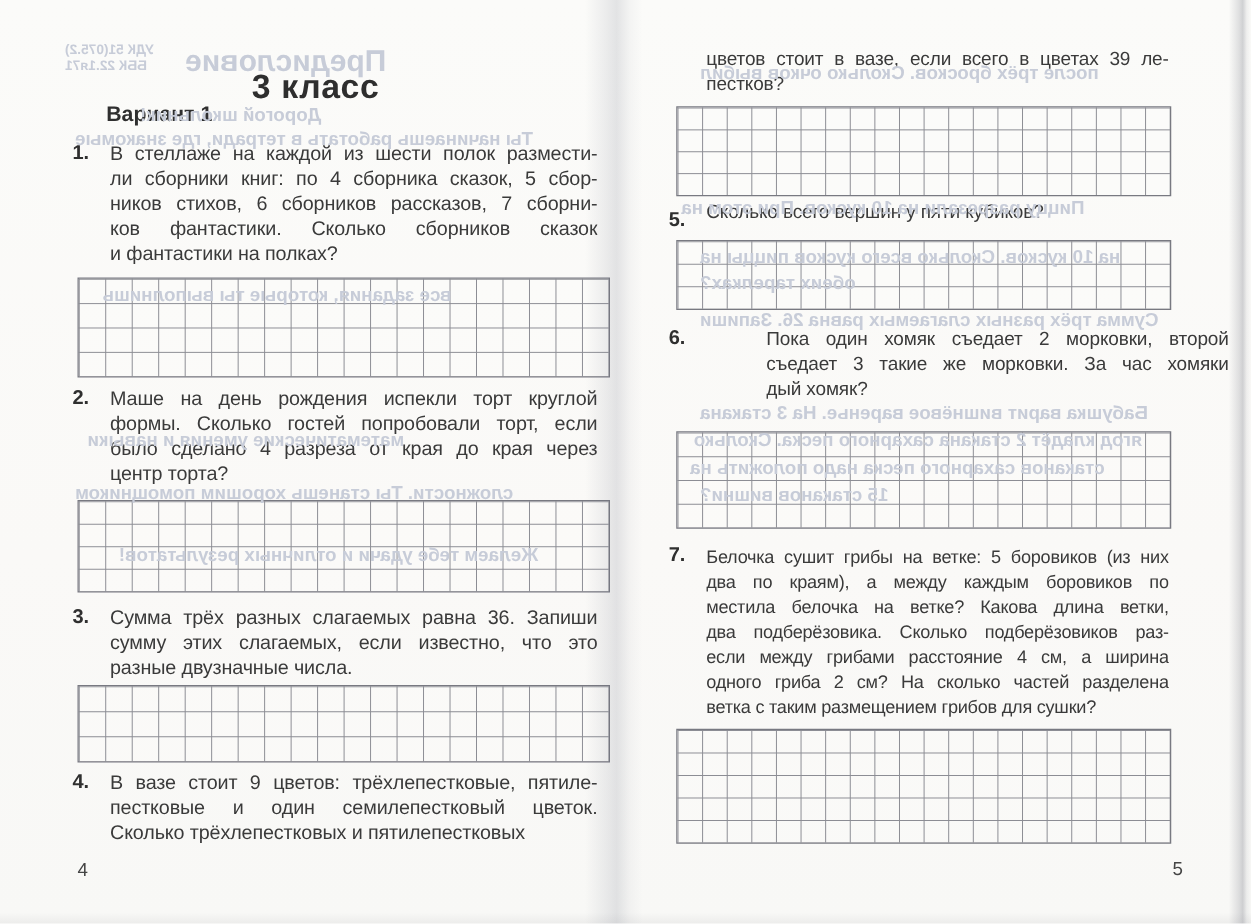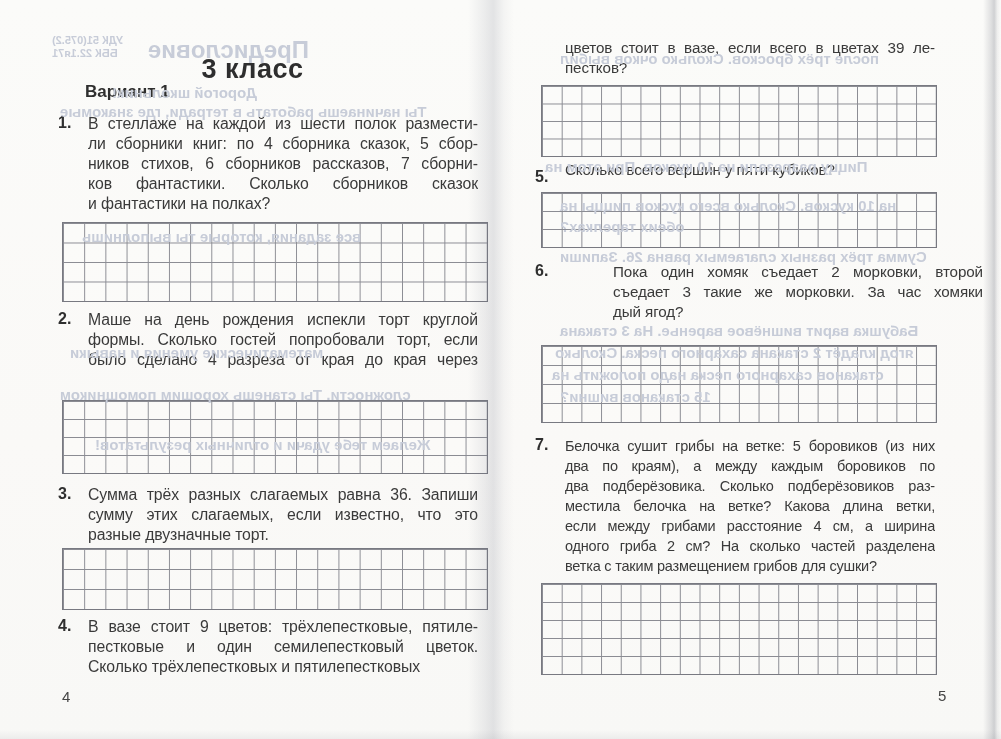--- a/index.html
+++ b/index.html
@@ -75,26 +75,27 @@
           <div class="pline">ли сборники книг: по 4 сборника сказок, 5 сбор-</div>
           <div class="pline">ников стихов, 6 сборников рассказов, 7 сборни-</div>
           <div class="pline">ков фантастики. Сколько сборников сказок</div>
           <div class="pline last">и фантастики на полках?</div>
         </div>
         <div class="pnum" style="left: 58px; top: 310px;">2.</div>
         <div class="ptext" style="left: 88px; top: 310px; width: 390px;">
           <div class="pline">Маше на день рождения испекли торт круглой</div>
           <div class="pline">формы. Сколько гостей попробовали торт, если</div>
           <div class="pline">было сделано 4 разреза от края до края через</div>
+          <div class="pline last">центр торта?</div>
         </div>
         <div class="pnum" style="left: 58px; top: 485px;">3.</div>
         <div class="ptext" style="left: 88px; top: 485px; width: 390px;">
           <div class="pline">Сумма трёх разных слагаемых равна 36. Запиши</div>
           <div class="pline">сумму этих слагаемых, если известно, что это</div>
-          <div class="pline last">разные двузначные торт.</div>
+          <div class="pline last">разные двузначные числа.</div>
         </div>
         <div class="pnum" style="left: 58px; top: 617px;">4.</div>
         <div class="ptext" style="left: 88px; top: 617px; width: 390px;">
           <div class="pline">В вазе стоит 9 цветов: трёхлепестковые, пятиле-</div>
           <div class="pline">пестковые и один семилепестковый цветок.</div>
           <div class="pline last">Сколько трёхлепестковых и пятилепестковых</div>
         </div>
         <div class="grid" style="left: 62px; top: 222px; width: 424px; height: 78px; background-size: 21.2px 19.5px;"></div>
         <div class="grid" style="left: 62px; top: 400px; width: 424px; height: 72px; background-size: 21.2px 18px;"></div>
         <div class="grid" style="left: 62px; top: 548px; width: 424px; height: 60px; background-size: 21.2px 20px;"></div>
@@ -118,28 +119,28 @@
           <div class="pline last">пестков?</div>
         </div>
         <div class="pnum" style="left: 45px; top: 168px;">5.</div>
         <div class="ptext" style="left: 75px; top: 160px; width: 370px;">
           <div class="pline last">Сколько всего вершин у пяти кубиков?</div>
         </div>
         <div class="pnum" style="left: 45px; top: 262px;">6.</div>
         <div class="ptext" style="left: 75px; top: 262px; width: 370px; margin-left: 48px;">
           <div class="pline">Пока один хомяк съедает 2 морковки, второй</div>
           <div class="pline">съедает 3 такие же морковки. За час хомяки</div>
-          <div class="pline last">дый ягод?</div>
+          <div class="pline last">дый хомяк?</div>
         </div>
         <div class="pnum" style="left: 45px; top: 436px;">7.</div>
         <div class="ptext compact" style="left: 75px; top: 436px; width: 370px;">
           <div class="pline">Белочка сушит грибы на ветке: 5 боровиков (из них</div>
           <div class="pline">два по краям), а между каждым боровиков по</div>
+          <div class="pline">местила белочка на ветке? Какова длина ветки,</div>
           <div class="pline">два подберёзовика. Сколько подберёзовиков раз-</div>
-          <div class="pline">местила белочка на ветке? Какова длина ветки,</div>
           <div class="pline">если между грибами расстояние 4 см, а ширина</div>
           <div class="pline">одного гриба 2 см? На сколько частей разделена</div>
           <div class="pline last">ветка с таким размещением грибов для сушки?</div>
         </div>
         <div class="grid" style="left: 51px; top: 85px; width: 394px; height: 70px; background-size: 19.7px 17.5px;"></div>
         <div class="grid" style="left: 51px; top: 192px; width: 394px; height: 54px; background-size: 19.7px 18px;"></div>
         <div class="grid" style="left: 51px; top: 345px; width: 394px; height: 76px; background-size: 19.7px 19px;"></div>
         <div class="grid" style="left: 51px; top: 583px; width: 394px; height: 90px; background-size: 19.7px 18px;"></div>
         <div class="bleed" style="left: 70px; top: 50px; font-size: 15px;">после трёх бросков. Сколько очков выбил</div>
         <div class="bleed" style="left: 55px; top: 158px; font-size: 15px;">Пиццу разрезали на 10 кусков. При этом на</div>

